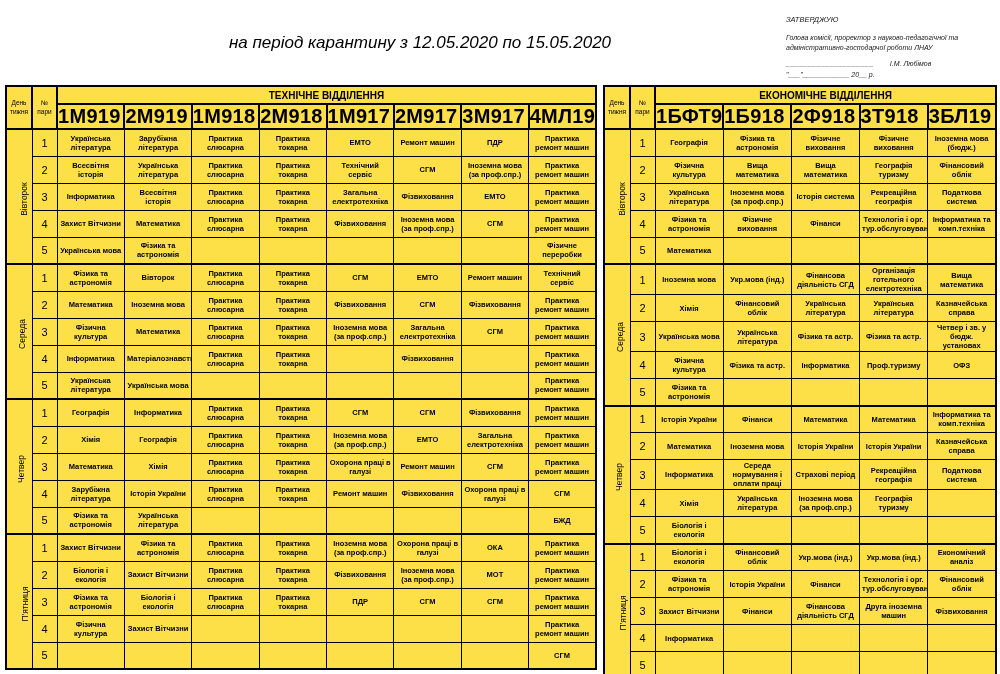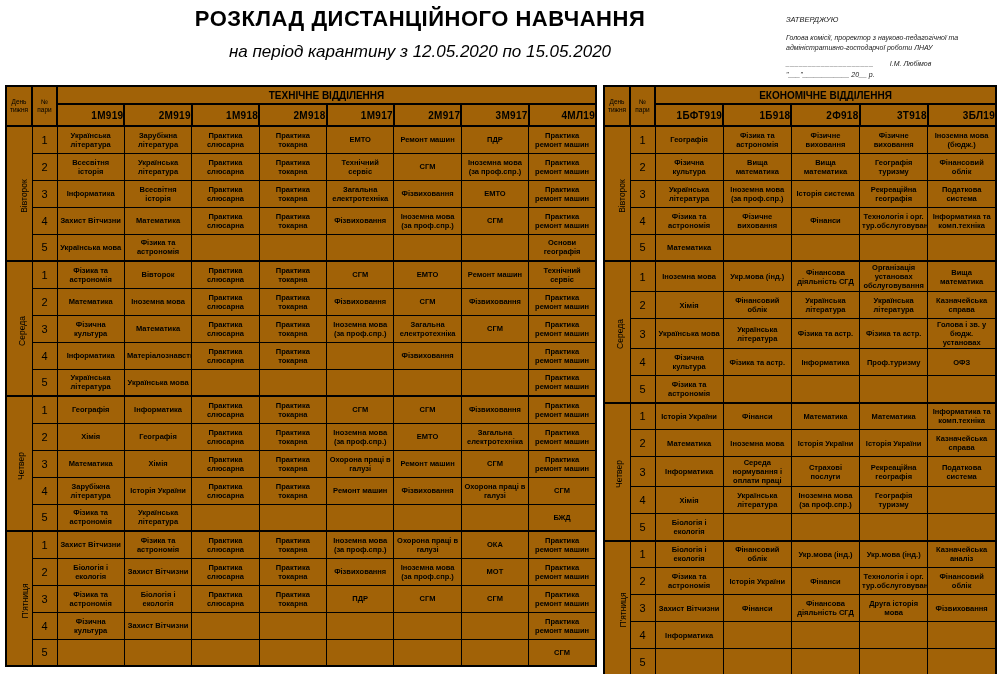--- a/index.html
+++ b/index.html
@@ -8,63 +8,62 @@
     position:relative;
     width:1000px; height:674px;
     background:#fff;
     font-family:"Liberation Sans", sans-serif;
     color:#000;
     overflow:hidden;
   }
   
   .title-wrap { position:absolute; left:0; top:6px; width:840px; text-align:center; }
   .main-title { font-size:22px; font-weight:bold; letter-spacing:0.5px; }
-  .sub-title  { margin-top:10px; font-size:17px; font-style:italic; font-weight:500; }
+  .sub-title  { margin-top:27px; font-size:17px; font-style:italic; font-weight:500; }
   .approval {
     position:absolute; left:786px; top:14px; width:206px;
     font-size:7px; font-style:italic; color:#1a1a1a; line-height:1.5;
   }
   .approval .appr-head { margin-bottom:8px; font-size:7.5px; }
   .approval .appr-body { line-height:1.45; }
   .approval .sig-row { margin-top:5px; white-space:nowrap; }
   .approval .sig-line { letter-spacing:0.5px; }
   .approval .sig-name { margin-left:14px; }
   .approval .date-row { margin-top:1px; }
   
   .tbl {
     position:absolute; top:85px;
     border-collapse:collapse; table-layout:fixed;
-    background:#a16207;
+    background:#fde047;
   }
   #tbl-technical { left:5px;  width:592px; }
   #tbl-economic  { left:603px; width:394px; }
   .tbl th, .tbl td { border:1px solid #000; overflow:hidden; }
   .tbl { border:2px solid #000; }
   .tbl th { border-width:2px; }
   th.dept-header { font-size:10px; font-weight:bold; height:18px; text-align:center; }
-  th.group-header { font-size:10px; font-weight:bold; height:22px; text-align:right; letter-spacing:0.3px; }
+  th.group-header { font-size:20px; font-weight:bold; height:22px; text-align:left; letter-spacing:0.3px; }
   th.corner-header { font-size:6.5px; font-weight:400; text-align:center; line-height:1.25; }
   td.day-cell { text-align:center; vertical-align:middle; }
   td.day-cell .rot {
     display:inline-block; transform:rotate(-90deg); white-space:nowrap;
     font-size:8.5px; font-weight:400;
   }
   td.pair-cell { font-size:11px; text-align:center; vertical-align:middle; font-weight:400; }
   td.subj-cell {
     font-size:7.5px; font-weight:bold; text-align:center; vertical-align:middle;
     line-height:1.2; padding:1px 2px; height:27px;
   }
   tr.day-start td { border-top:2px solid #000; }
 </style>
 </head>
 <body>
 
 <div class="page">
   <div class="title-wrap">
-    <div class="main-title">РОЗКЛАД ДИСТАНЦІЙНОГО НАВЧАННЯ</div>
     <div class="sub-title">на період карантину з 12.05.2020 по 15.05.2020</div>
   </div>
 
   <div class="approval">
     <div class="appr-head">ЗАТВЕРДЖУЮ</div>
     <div class="appr-body">Голова комісії, проректор з науково-педагогічної та адміністративно-господарчої роботи ЛНАУ</div>
     <div class="sig-row">
       <span class="sig-line">____________________</span>
       <span class="sig-name">І.М. Любімов</span>
     </div>
@@ -149,21 +148,21 @@
         </tr>
         <tr>
           <td class="pair-cell">5</td>
           <td class="subj-cell">Українська мова</td>
           <td class="subj-cell">Фізика та астрономія</td>
           <td class="subj-cell"></td>
           <td class="subj-cell"></td>
           <td class="subj-cell"></td>
           <td class="subj-cell"></td>
           <td class="subj-cell"></td>
-          <td class="subj-cell">Основи географія</td>
+          <td class="subj-cell">Фізичне переробки</td>
         </tr>
         <tr class="day-start">
           <td class="day-cell" rowspan="5"><span class="rot">Середа</span></td>
           <td class="pair-cell">1</td>
           <td class="subj-cell">Фізика та астрономія</td>
           <td class="subj-cell">Вівторок</td>
           <td class="subj-cell">Практика слюсарна</td>
           <td class="subj-cell">Практика токарна</td>
           <td class="subj-cell">СГМ</td>
           <td class="subj-cell">ЕМТО</td>
@@ -393,38 +392,38 @@
           <td class="subj-cell"></td>
           <td class="subj-cell"></td>
           <td class="subj-cell"></td>
         </tr>
         <tr class="day-start">
           <td class="day-cell" rowspan="5"><span class="rot">Середа</span></td>
           <td class="pair-cell">1</td>
           <td class="subj-cell">Іноземна мова</td>
           <td class="subj-cell">Укр.мова (інд.)</td>
           <td class="subj-cell">Фінансова діяльність СГД</td>
-          <td class="subj-cell">Організація установах обслуговування</td>
+          <td class="subj-cell">Організація готельного електротехніка</td>
           <td class="subj-cell">Вища математика</td>
         </tr>
         <tr>
           <td class="pair-cell">2</td>
           <td class="subj-cell">Хімія</td>
           <td class="subj-cell">Фінансовий облік</td>
           <td class="subj-cell">Українська література</td>
           <td class="subj-cell">Українська література</td>
           <td class="subj-cell">Казначейська справа</td>
         </tr>
         <tr>
           <td class="pair-cell">3</td>
           <td class="subj-cell">Українська мова</td>
           <td class="subj-cell">Українська література</td>
           <td class="subj-cell">Фізика та астр.</td>
           <td class="subj-cell">Фізика та астр.</td>
-          <td class="subj-cell">Голова і зв. у бюдж. установах</td>
+          <td class="subj-cell">Четвер і зв. у бюдж. установах</td>
         </tr>
         <tr>
           <td class="pair-cell">4</td>
           <td class="subj-cell">Фізична культура</td>
           <td class="subj-cell">Фізика та астр.</td>
           <td class="subj-cell">Інформатика</td>
           <td class="subj-cell">Проф.туризму</td>
           <td class="subj-cell">ОФЗ</td>
         </tr>
         <tr>
@@ -449,21 +448,21 @@
           <td class="subj-cell">Математика</td>
           <td class="subj-cell">Іноземна мова</td>
           <td class="subj-cell">Історія України</td>
           <td class="subj-cell">Історія України</td>
           <td class="subj-cell">Казначейська справа</td>
         </tr>
         <tr>
           <td class="pair-cell">3</td>
           <td class="subj-cell">Інформатика</td>
           <td class="subj-cell">Середа нормування і оплати праці</td>
-          <td class="subj-cell">Страхові послуги</td>
+          <td class="subj-cell">Страхові період</td>
           <td class="subj-cell">Рекреаційна географія</td>
           <td class="subj-cell">Податкова система</td>
         </tr>
         <tr>
           <td class="pair-cell">4</td>
           <td class="subj-cell">Хімія</td>
           <td class="subj-cell">Українська література</td>
           <td class="subj-cell">Іноземна мова (за проф.спр.)</td>
           <td class="subj-cell">Географія туризму</td>
           <td class="subj-cell"></td>
@@ -476,36 +475,36 @@
           <td class="subj-cell"></td>
           <td class="subj-cell"></td>
         </tr>
         <tr class="day-start">
           <td class="day-cell" rowspan="5"><span class="rot">П'ятниця</span></td>
           <td class="pair-cell">1</td>
           <td class="subj-cell">Біологія і екологія</td>
           <td class="subj-cell">Фінансовий облік</td>
           <td class="subj-cell">Укр.мова (інд.)</td>
           <td class="subj-cell">Укр.мова (інд.)</td>
-          <td class="subj-cell">Казначейська аналіз</td>
+          <td class="subj-cell">Економічний аналіз</td>
         </tr>
         <tr>
           <td class="pair-cell">2</td>
           <td class="subj-cell">Фізика та астрономія</td>
           <td class="subj-cell">Історія України</td>
           <td class="subj-cell">Фінанси</td>
           <td class="subj-cell">Технологія і орг. тур.обслуговування</td>
           <td class="subj-cell">Фінансовий облік</td>
         </tr>
         <tr>
           <td class="pair-cell">3</td>
           <td class="subj-cell">Захист Вітчизни</td>
           <td class="subj-cell">Фінанси</td>
           <td class="subj-cell">Фінансова діяльність СГД</td>
-          <td class="subj-cell">Друга історія мова</td>
+          <td class="subj-cell">Друга іноземна машин</td>
           <td class="subj-cell">Фізвиховання</td>
         </tr>
         <tr>
           <td class="pair-cell">4</td>
           <td class="subj-cell">Інформатика</td>
           <td class="subj-cell"></td>
           <td class="subj-cell"></td>
           <td class="subj-cell"></td>
           <td class="subj-cell"></td>
         </tr>

